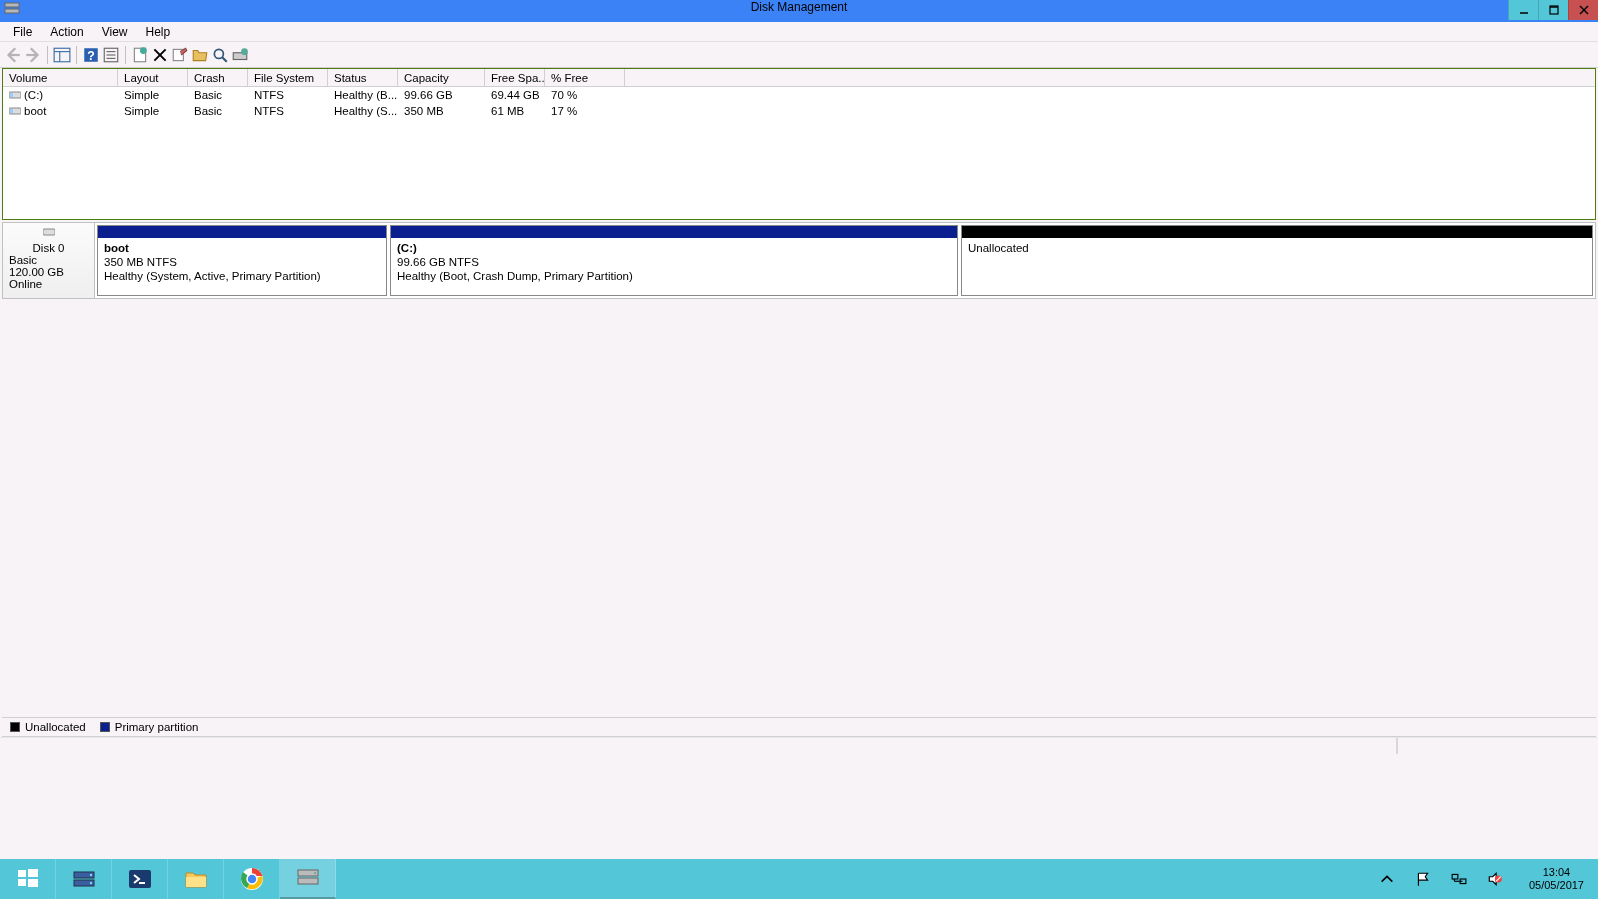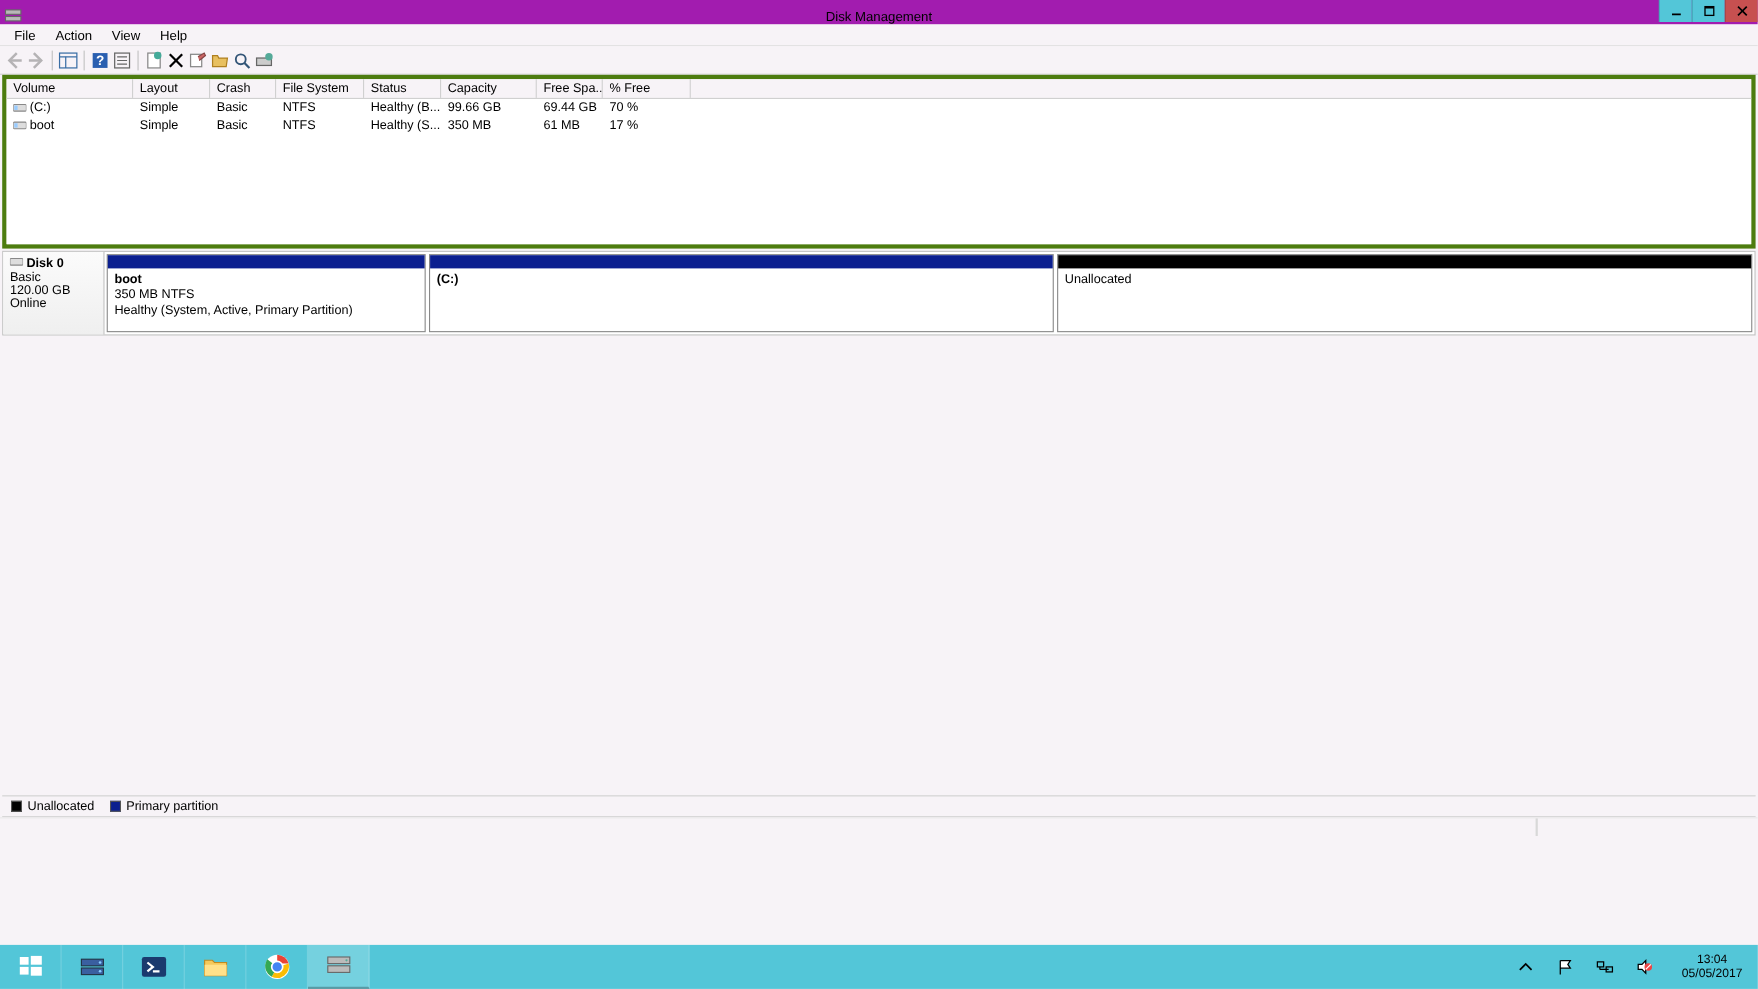--- a/index.html
+++ b/index.html
@@ -1,38 +1,38 @@
 <!DOCTYPE html>
 <html><head>
 <meta charset="utf-8">
 <style>
   * { box-sizing: border-box; margin: 0; padding: 0; font-family: "Segoe UI", Tahoma, sans-serif; }
   html, body { width: 1598px; height: 899px; overflow: hidden; background: #f7f3f7; }
   
   
-  .titlebar { height: 22px; background: #a21caf; display: flex; align-items: flex-end; position: relative; }
+  .titlebar { height: 22px; background: #3b82f6; display: flex; align-items: flex-start; position: relative; }
   .titlebar-icon { width: 16px; height: 16px; margin-left: 4px; display: inline-block; }
   .titlebar-title { position: absolute; left: 50%; transform: translateX(-50%); font-size: 12px; color: #000; }
   .window-controls { position: absolute; right: 0; top: 0; display: flex; height: 20px; }
   .win-btn { width: 30px; height: 20px; display: flex; align-items: center; justify-content: center; border-left: 1px solid rgba(0,0,0,0.15); background: #53c6d8; cursor: default; }
   .win-btn.close { background: #c75050; }
   .win-btn svg { width: 10px; height: 10px; }
   
   
   .menubar { height: 20px; background: #f7f3f7; display: flex; align-items: center; padding-left: 4px; border-bottom: 1px solid #e0e0e0; font-size: 12px; }
   .menu-item { padding: 2px 9px; cursor: default; }
   
   
   .toolbar { height: 26px; background: #f7f3f7; display: flex; align-items: center; padding: 0 4px; border-bottom: 1px solid #d0d0d0; gap: 2px; }
   .tb-btn { width: 18px; height: 18px; display: flex; align-items: center; justify-content: center; cursor: default; }
   .tb-sep { width: 1px; height: 18px; background: #c0c0c0; margin: 0 3px; }
   .tb-btn.disabled svg { opacity: 0.4; }
   
   
-  .volume-list { border: 4px solid #4d7c0f; background: #fff; margin: 0 2px; }
+  .volume-list { border: 1px solid #4d7c0f; background: #fff; margin: 0 2px; }
   .vl-header { display: flex; height: 18px; background: #f7f3f7; border-bottom: 1px solid #d0d0d0; font-size: 11.5px; }
   .vl-header-cell { border-right: 1px solid #d0d0d0; padding: 1px 6px; display: flex; align-items: center; white-space: nowrap; overflow: hidden; }
   .vl-body { height: 132px; background: #fff; }
   .vl-row { display: flex; height: 16px; font-size: 11.5px; align-items: center; }
   .vl-cell { padding: 0 6px; white-space: nowrap; overflow: hidden; display: flex; align-items: center; gap: 3px; }
   .drive-icon { width: 12px; height: 10px; display: inline-block; }
   
   
   .col-volume { width: 115px; }
   .col-layout { width: 70px; }
@@ -40,21 +40,21 @@
   .col-fs { width: 80px; }
   .col-status { width: 70px; }
   .col-capacity { width: 87px; }
   .col-free { width: 60px; }
   .col-pctfree { width: 80px; }
   
   
   .disk-graphic { margin: 2px; }
   .disk-row { display: flex; border: 1px solid #c0c0c0; background: #fff; }
   .disk-info { width: 92px; padding: 4px 6px; font-size: 11.5px; border-right: 1px solid #c0c0c0; background: linear-gradient(#fbfbfb,#efefef); }
-  .disk-info .disk-name { font-weight: bold; display:flex; align-items:center; gap:3px;}
+  .disk-info .disk-name { font-weight: normal; display:flex; align-items:center; gap:3px;flex-direction:column;}
   .disk-partitions { flex: 1; display: flex; padding: 2px; gap: 3px; }
   .partition { border: 1px solid #888; display: flex; flex-direction: column; font-size: 11.5px; }
   .partition-bar { height: 12px; }
   .partition-body { padding: 3px 6px 12px 6px; flex: 1; line-height: 14px; }
   .partition-body .p-name { font-weight: bold; }
   
   
   .blank-area { height: 416px; }
   
   
@@ -254,20 +254,22 @@
         <div class="partition-body">
           <div class="p-name">boot</div>
           <div>350 MB NTFS</div>
           <div>Healthy (System, Active, Primary Partition)</div>
         </div>
       </div>
       <div class="partition" style="flex:0 0 568px">
         <div class="partition-bar" style="background:#0b1f8f"></div>
         <div class="partition-body">
           <div class="p-name">(C:)</div>
+          <div>99.66 GB NTFS</div>
+          <div>Healthy (Boot, Crash Dump, Primary Partition)</div>
         </div>
       </div>
       <div class="partition" style="flex:1">
         <div class="partition-bar" style="background:#000000"></div>
         <div class="partition-body">
           <div class="p-name"></div>
           <div>Unallocated</div>
         </div>
       </div>
     </div>

